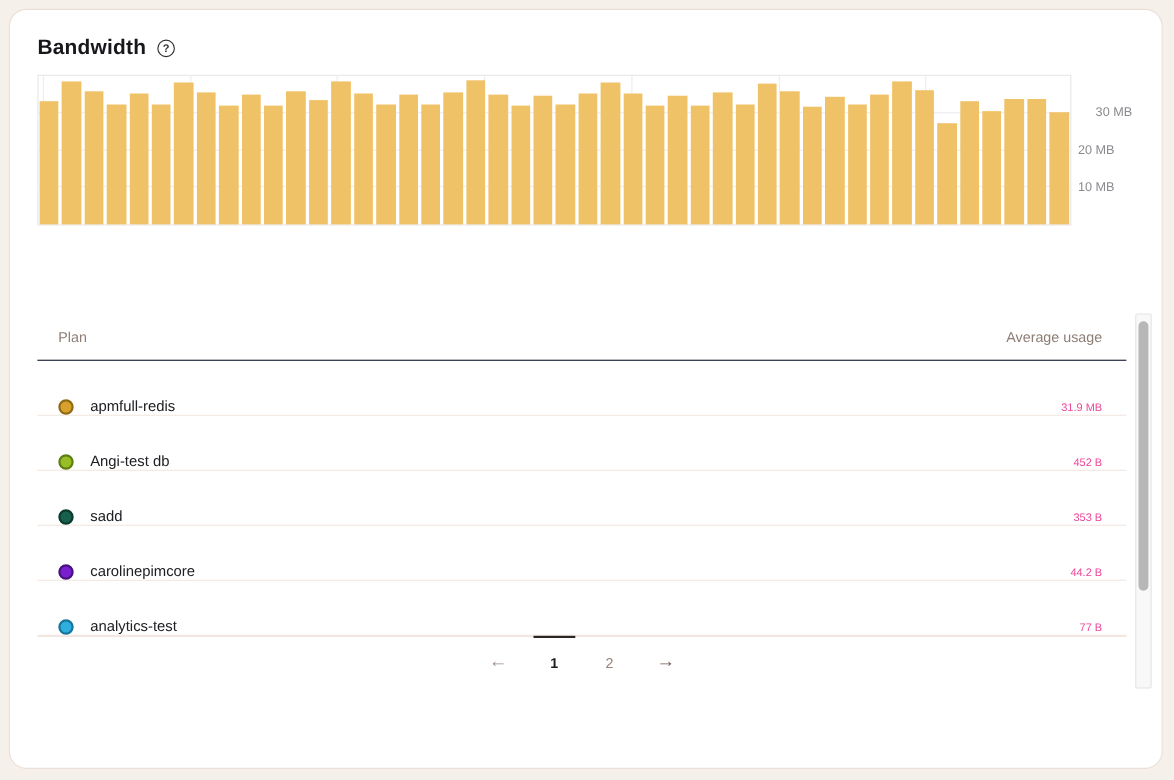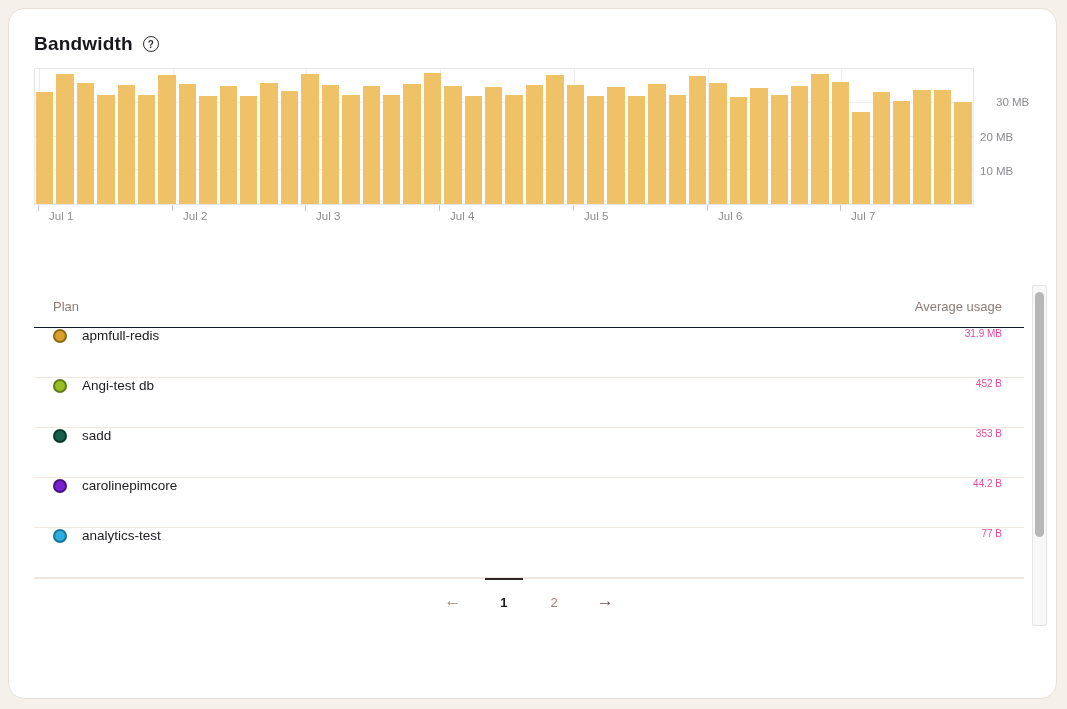--- a/index.html
+++ b/index.html
@@ -31,21 +31,21 @@
   
   .table-wrap{position:relative;margin:51px 0 0 25px;width:1013px;}
   .scrollbar{position:absolute;right:0;top:4px;bottom:0;width:15px;
     background:#F8F8F8;border:1px solid #E4E4E4;border-radius:2px;box-sizing:border-box;}
   .thumb{position:absolute;left:2px;top:6px;width:9px;height:245px;
     background:#B7B7B7;border-radius:5px;cursor:grab;}
   .tbl{width:990px;}
   .thead{display:flex;justify-content:space-between;align-items:center;
     padding:18px 22px 13px 19px;border-bottom:1px solid #0f172a;}
   .th{font-size:13px;color:#8D7D75;}
-  .trow{display:flex;justify-content:space-between;align-items:flex-start;
+  .trow{display:flex;justify-content:space-between;align-items:flex-end;
     height:49px;padding:0 22px 0 19px;border-bottom:1px solid #F3E7E0;gap:11px;}
   .plan{display:flex;align-items:center;gap:15px;}
   .dot{width:10px;height:10px;border-radius:50%;box-sizing:content-box;}
   .pname{font-size:13.5px;color:#202024;}
   .pval{font-size:10px;color:#ec4899;}
   
   .pager{width:990px;display:flex;justify-content:center;align-items:center;
     gap:27px;padding:10px 0 14px 0;border-top:1px solid #F0E4DC;position:relative;}
   .arrow{font-size:17px;cursor:pointer;line-height:1;padding:2px 4px;}
   .arrow.prev{color:#A18B83;}
@@ -125,36 +125,20 @@
           <div class="bar" style="height: 96%; background: rgb(240, 194, 103);"></div>
           <div class="bar" style="height: 90.5%; background: rgb(240, 194, 103);"></div>
           <div class="bar" style="height: 68%; background: rgb(240, 194, 103);"></div>
           <div class="bar" style="height: 83.25%; background: rgb(240, 194, 103);"></div>
           <div class="bar" style="height: 76%; background: rgb(240, 194, 103);"></div>
           <div class="bar" style="height: 84.75%; background: rgb(240, 194, 103);"></div>
           <div class="bar" style="height: 84.75%; background: rgb(240, 194, 103);"></div>
           <div class="bar" style="height: 75.25%; background: rgb(240, 194, 103);"></div>
         </div>
     </div>
-    <div class="xaxis" id="xaxis">
-        <div class="xtick" style="left: 4px;"></div>
-        <span class="xlab" style="left: 15px;">Jul 1</span>
-        <div class="xtick" style="left: 138px;"></div>
-        <span class="xlab" style="left: 149px;">Jul 2</span>
-        <div class="xtick" style="left: 271px;"></div>
-        <span class="xlab" style="left: 282px;">Jul 3</span>
-        <div class="xtick" style="left: 405px;"></div>
-        <span class="xlab" style="left: 416px;">Jul 4</span>
-        <div class="xtick" style="left: 539px;"></div>
-        <span class="xlab" style="left: 550px;">Jul 5</span>
-        <div class="xtick" style="left: 673px;"></div>
-        <span class="xlab" style="left: 684px;">Jul 6</span>
-        <div class="xtick" style="left: 806px;"></div>
-        <span class="xlab" style="left: 817px;">Jul 7</span>
-      </div>
     <div id="yaxis">
         <span class="ylab" style="left: 946px; top: 102.75px;">10 MB</span>
         <span class="ylab" style="left: 946px; top: 68.5px;">20 MB</span>
         <span class="ylab" style="left: 962px; top: 34.25px;">30 MB</span>
       </div>
   </div>
 
   <div class="table-wrap">
     <div class="tbl">
       <div class="thead">

